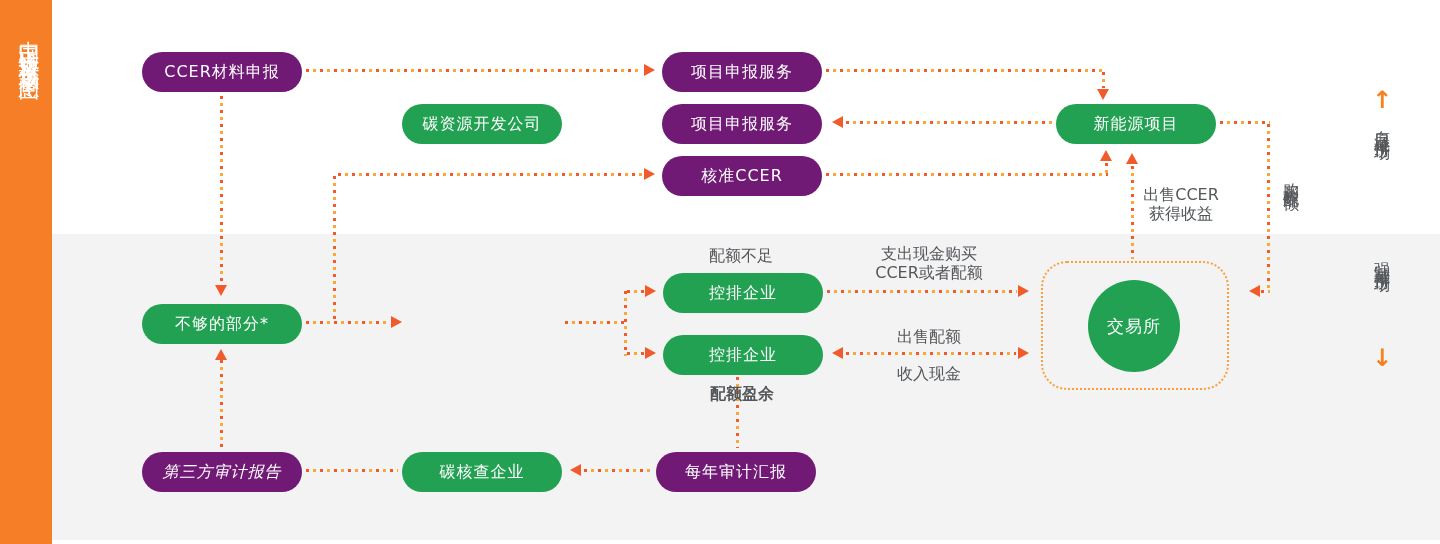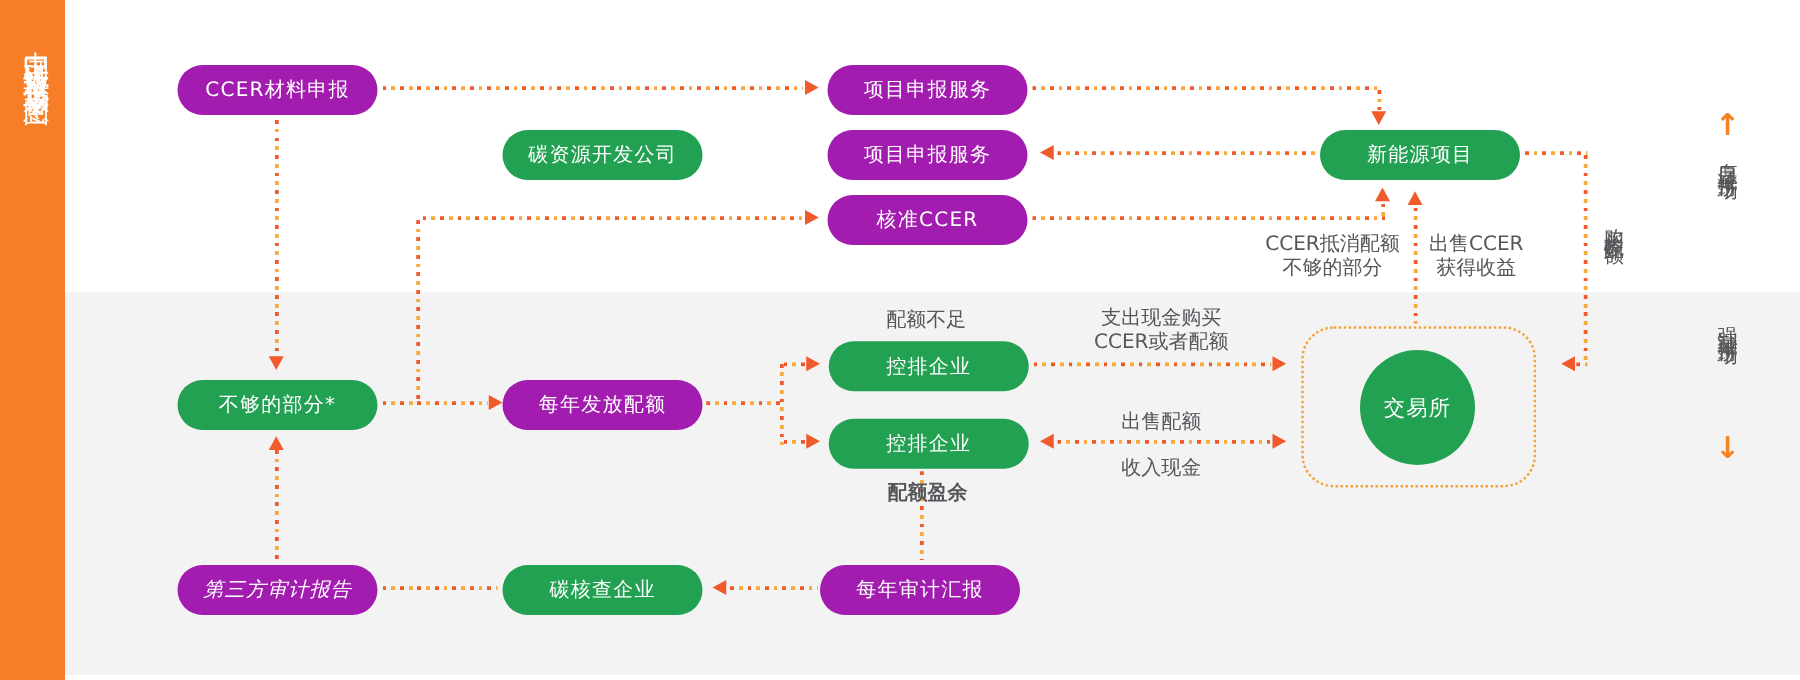--- a/index.html
+++ b/index.html
@@ -4,21 +4,21 @@
 <style>
   html,body{margin:0;padding:0;background:#fff;}
   .stage{position:relative;width:1440px;height:544px;overflow:hidden;
          font-family:"DejaVu Sans",sans-serif;background:#ffffff;}
   .gray-band{position:absolute;left:0;top:234px;width:1440px;height:306px;background:#f3f3f4;}
   .sidebar{position:absolute;left:0;top:0;width:52px;height:544px;background:#f57e27;z-index:5;}
   .sidebar-title{position:absolute;left:15px;top:24px;writing-mode:vertical-rl;text-orientation:upright;
          color:#ffffff;font-size:21px;letter-spacing:4px;font-weight:400;}
   .pill{position:absolute;width:160px;height:40px;border-radius:20px;color:#fff;font-size:16px;
         display:flex;align-items:center;justify-content:center;letter-spacing:1px;z-index:3;}
-  .pill.orange{background:#a21caf;}
+  .pill.orange{background:#701a75;}
   .pill.green{background:#23a152;}
   .hline{position:absolute;height:3px;z-index:1;
         background:repeating-linear-gradient(90deg,#f15b2b 0 3px,transparent 3px 7px,#f9a83a 7px 10px,transparent 10px 14px);}
   .vline{position:absolute;width:3px;z-index:1;
         background:repeating-linear-gradient(180deg,#f15b2b 0 3px,transparent 3px 7px,#f9a83a 7px 10px,transparent 10px 14px);}
   .arr{position:absolute;width:0;height:0;z-index:2;}
   .arr.r{border-top:6px solid transparent;border-bottom:6px solid transparent;border-left:11px solid #f15b2b;}
   .arr.l{border-top:6px solid transparent;border-bottom:6px solid transparent;border-right:11px solid #f15b2b;}
   .arr.u{border-left:6px solid transparent;border-right:6px solid transparent;border-bottom:11px solid #f15b2b;}
   .arr.d{border-left:6px solid transparent;border-right:6px solid transparent;border-top:11px solid #f15b2b;}
@@ -104,34 +104,31 @@
   <div class="exchange-circle">交易所</div>
 
   <div class="pill orange" style="left:142px;top:52px;">CCER材料申报</div>
   <div class="pill orange" style="left:662px;top:52px;">项目申报服务</div>
   <div class="pill green" style="left:402px;top:104px;">碳资源开发公司</div>
   <div class="pill orange" style="left:662px;top:104px;">项目申报服务</div>
   <div class="pill green" style="left:1056px;top:104px;">新能源项目</div>
   <div class="pill orange" style="left:662px;top:156px;">核准CCER</div>
   <div class="pill green" style="left:663px;top:273px;">控排企业</div>
   <div class="pill green" style="left:142px;top:304px;">不够的部分*</div>
-  <div class="pill orange" style="left:402px;top:304px;">每年发放配额</div>
   <div class="pill green" style="left:663px;top:335px;">控排企业</div>
   <div class="pill orange" style="left:142px;top:452px;font-style:italic;">第三方审计报告</div>
   <div class="pill orange" style="left:656px;top:452px;">每年审计汇报</div>
   <div class="pill green" style="left:402px;top:452px;">碳核查企业</div>
 
   <div class="flabel" style="left:691px;top:246px;width:100px;">配额不足</div>
   <div class="flabel" style="left:692px;top:384px;width:100px;font-weight:bold;">配额盈余</div>
   <div class="flabel" style="left:849px;top:244px;width:160px;">支出现金购买
 CCER或者配额</div>
   <div class="flabel" style="left:879px;top:327px;width:100px;">出售配额</div>
   <div class="flabel" style="left:879px;top:364px;width:100px;">收入现金</div>
-  <div class="flabel" style="left:991px;top:185px;width:150px;">CCER抵消配额
-不够的部分</div>
   <div class="flabel" style="left:1131px;top:185px;width:100px;">出售CCER
 获得收益</div>
   <div class="vtext" style="left:1280px;top:170px;">购买碳配额</div>
 
   <div class="glyph" style="left:1369px;top:86px;">↑</div>
   <div class="vtext" style="left:1371px;top:117px;">自愿减排市场</div>
   <div class="vtext" style="left:1371px;top:249px;">强制减排市场</div>
   <div class="glyph" style="left:1369px;top:344px;">↓</div>
 
 </div>

